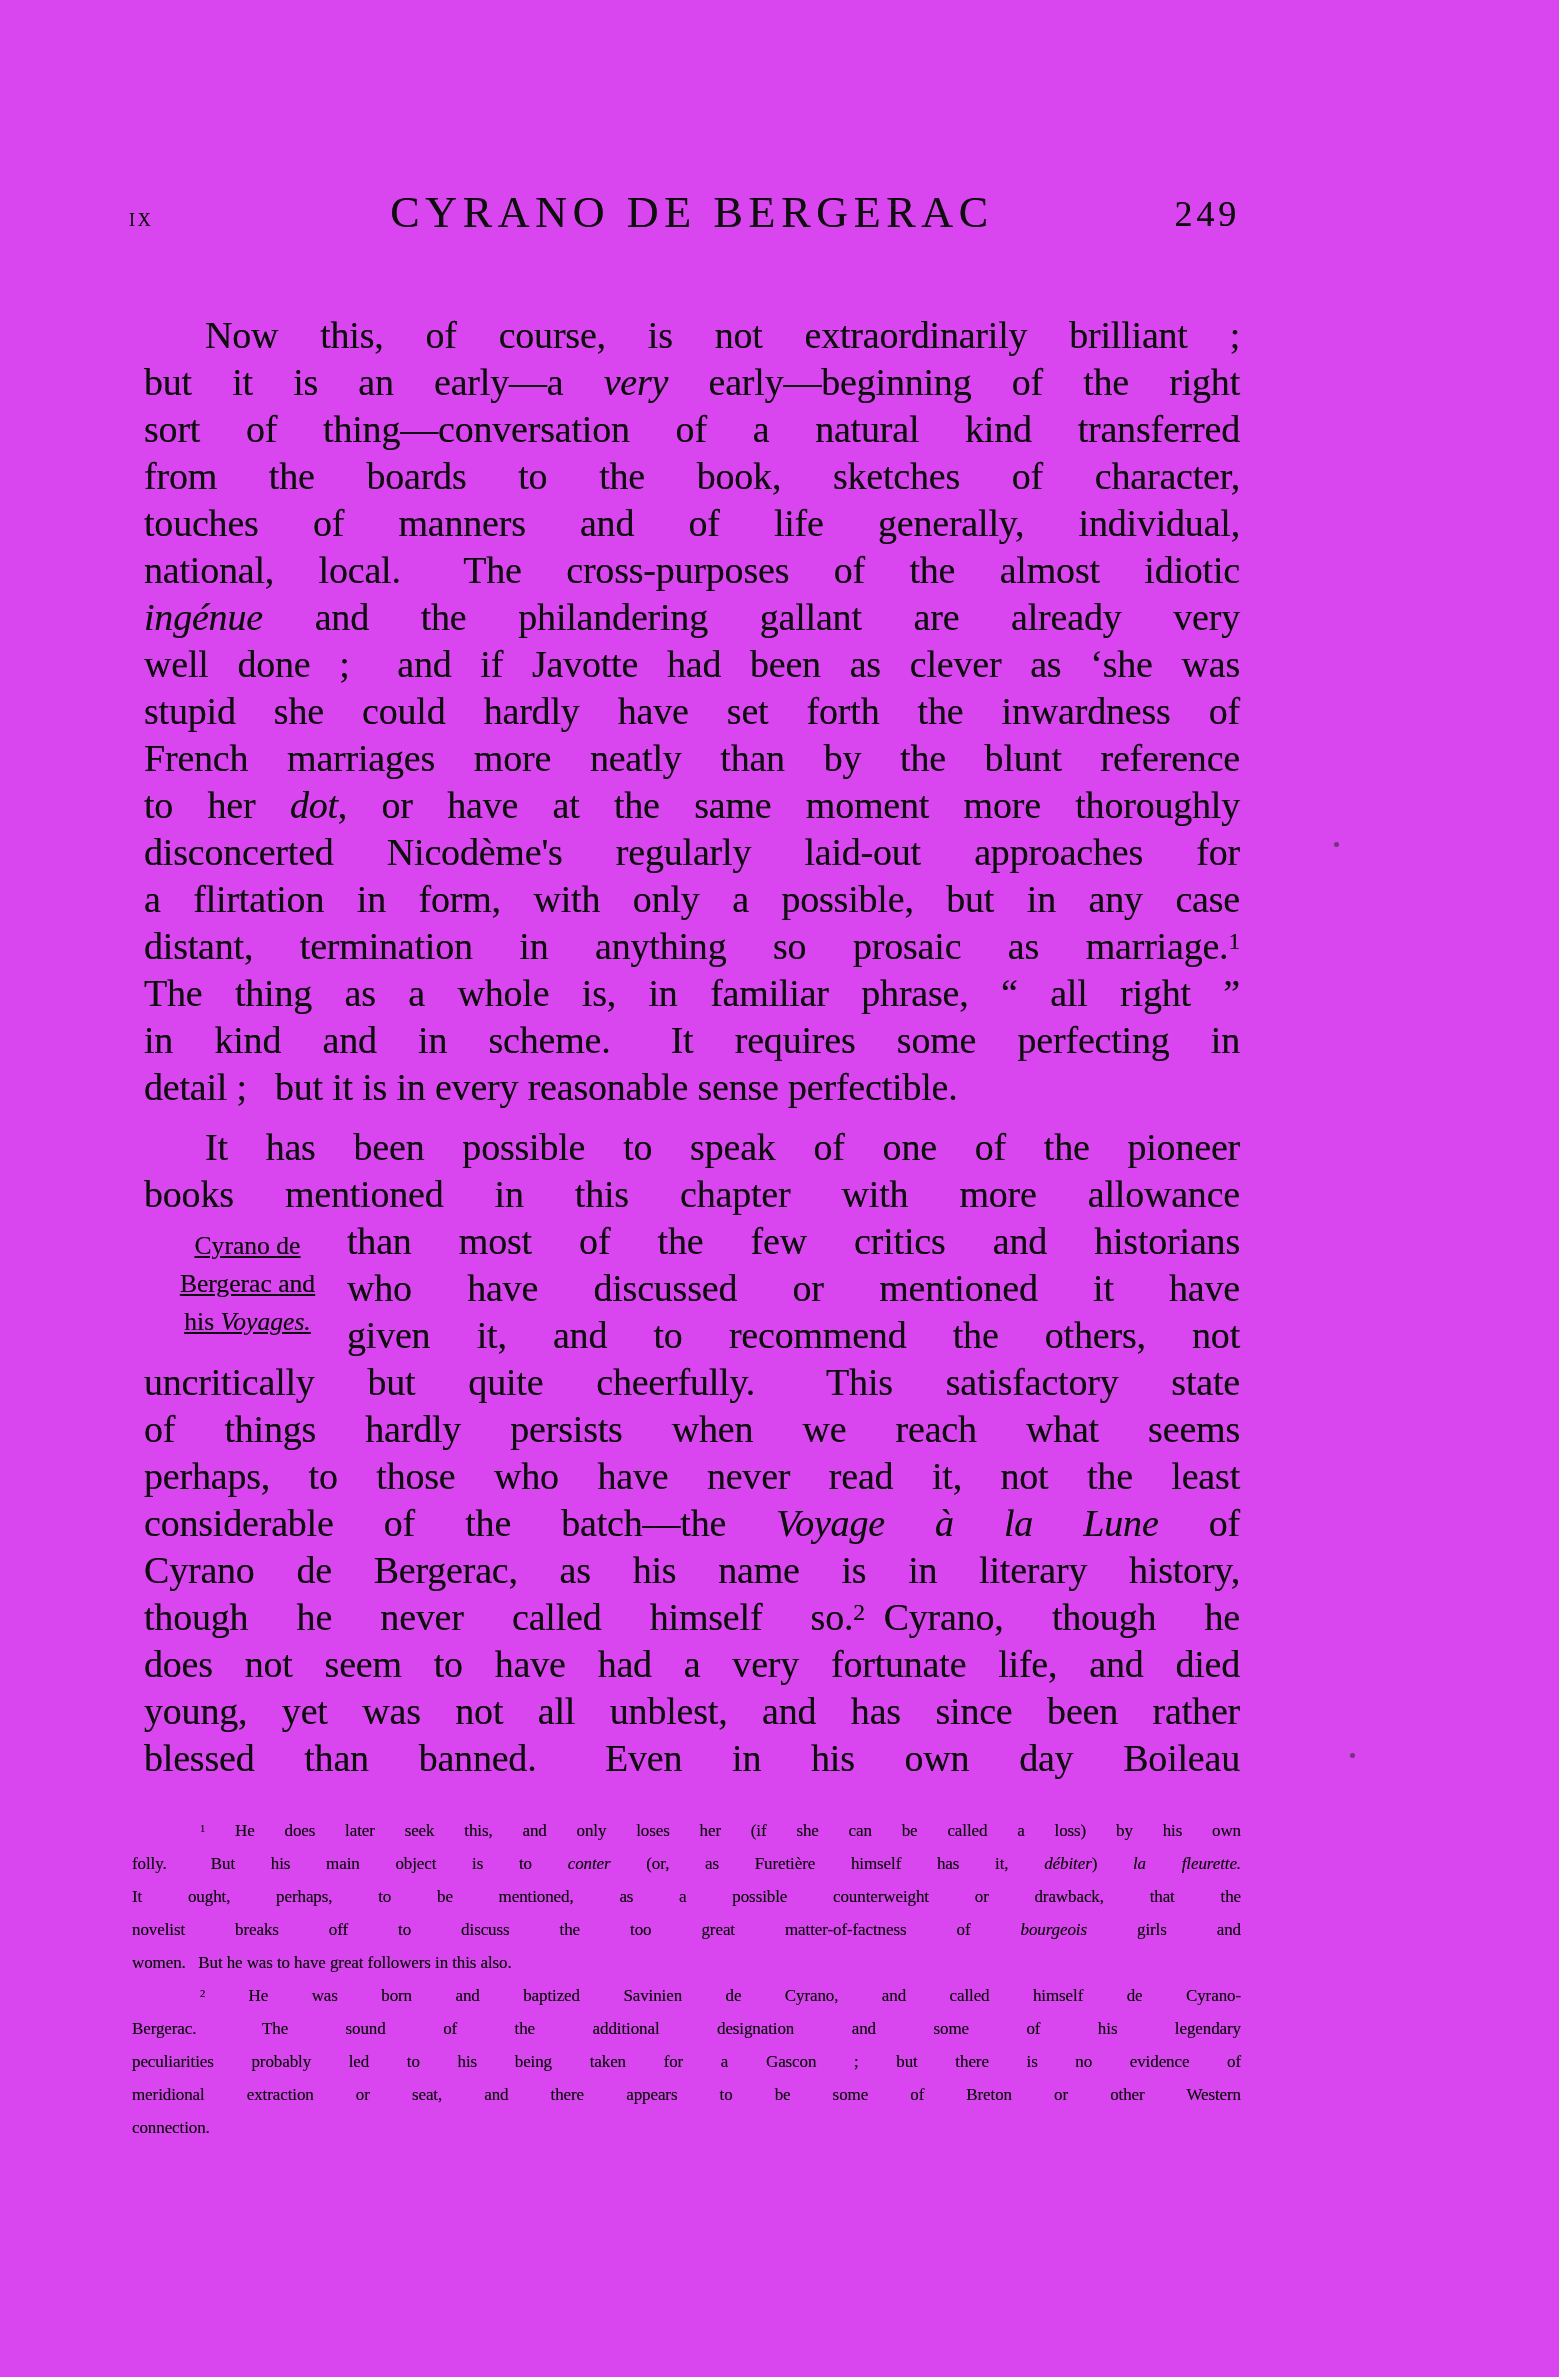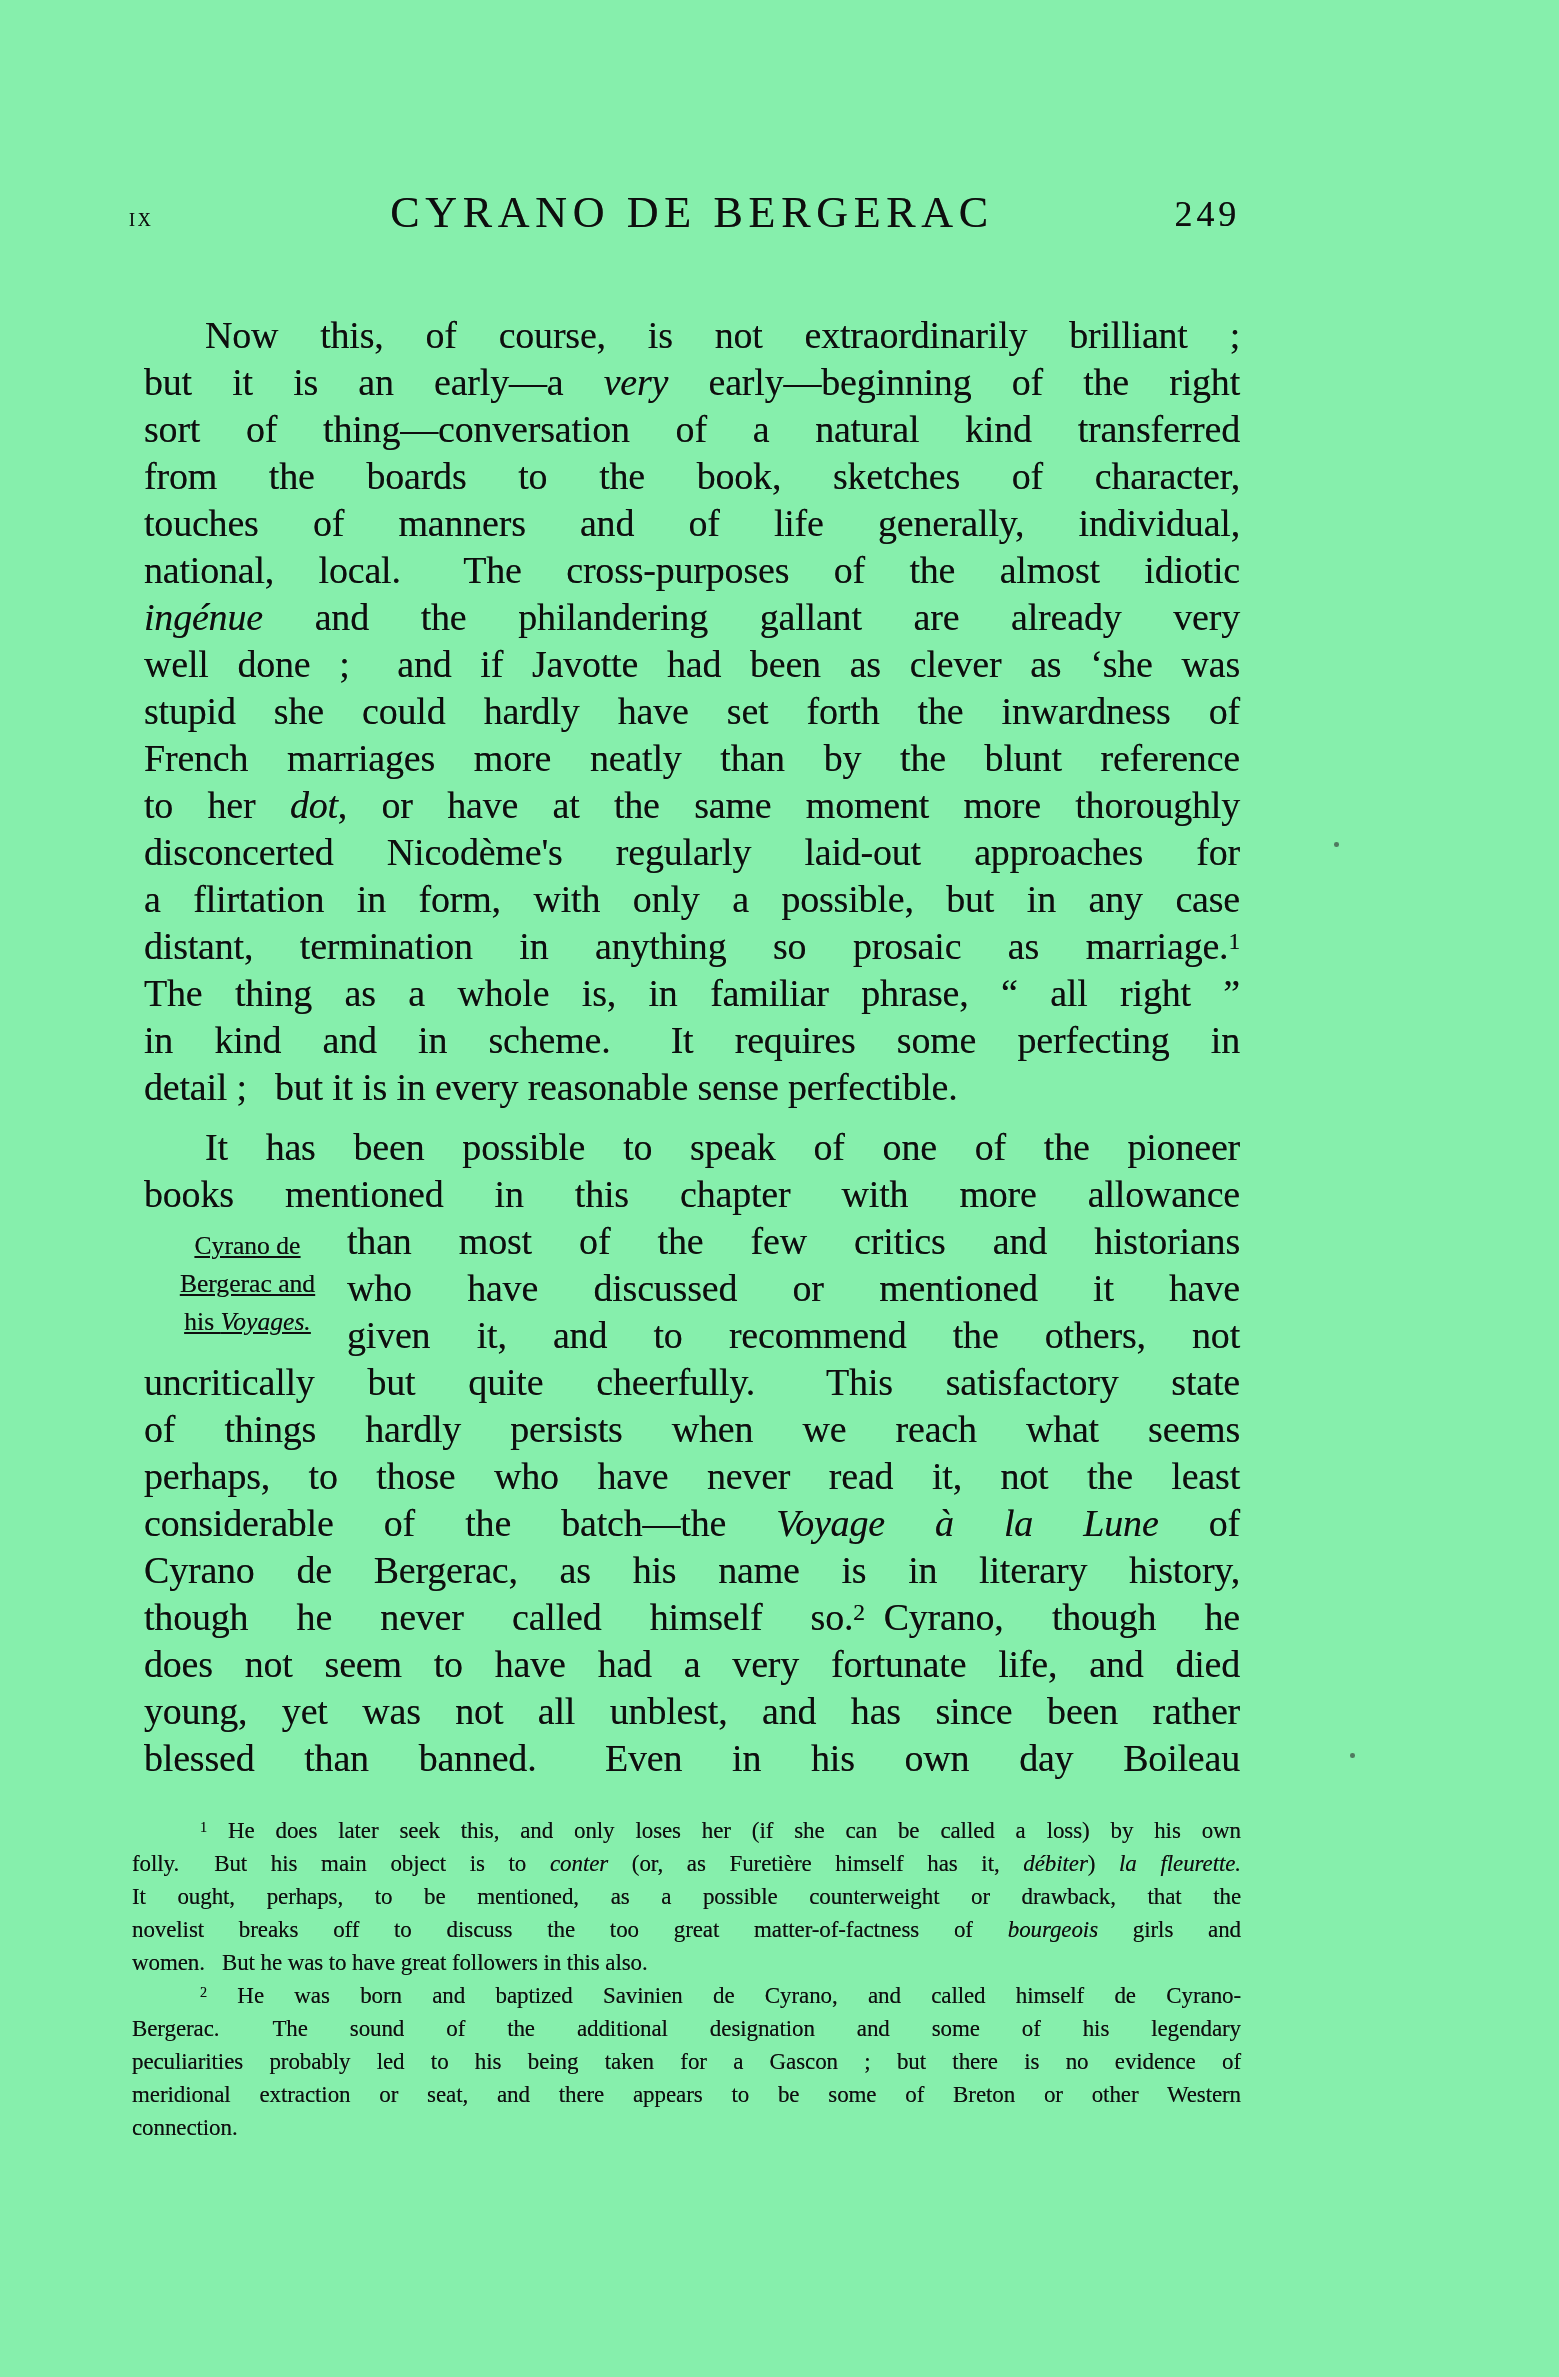--- a/index.html
+++ b/index.html
@@ -1,20 +1,20 @@
 <!DOCTYPE html>
 <html style="font-size:15px"><head>
 <meta charset="utf-8">
 <style>
   html, body { margin: 0; padding: 0; background: #e8e8e8; }
   .page {
     position: relative;
     width: 1560px;
     height: 2377px;
-    background: #86efac;
+    background: #d946ef;
     overflow: hidden;
     font-family: "Liberation Serif", "DejaVu Serif", serif;
     color: #0e0e0e;
     text-shadow: 0 0 0.6px rgba(12,12,12,0.55);
   }
 
   
   .header { position: absolute; top: 187px; left: 144px; width: 1096px; height: 61px; }
   .folio-left {
     position: absolute; left: -15px; top: 16px;
@@ -48,21 +48,21 @@
   
   .margin-note {
     position: absolute; left: 150px; top: 1227px; width: 195px;
     font-size: 25.6px; line-height: 38px; text-align: center;
   }
   .note-line { white-space: nowrap; text-decoration: underline; }
 
   
   .footnotes {
     position: absolute; left: 132px; top: 1814px; width: 1109px;
-    font-size: 23px; line-height: 33px; letter-spacing: -0.1px;
+    font-size: 17px; line-height: 33px; letter-spacing: -0.1px;
   }
   .footnotes .line.indent { text-indent: 34px; }
 
   
   .speck {
     position: absolute; width: 4.7px; height: 4.7px; border-radius: 50%;
     background: #2c2c2c; opacity: 0.6;
   }
 </style>
 </head>

